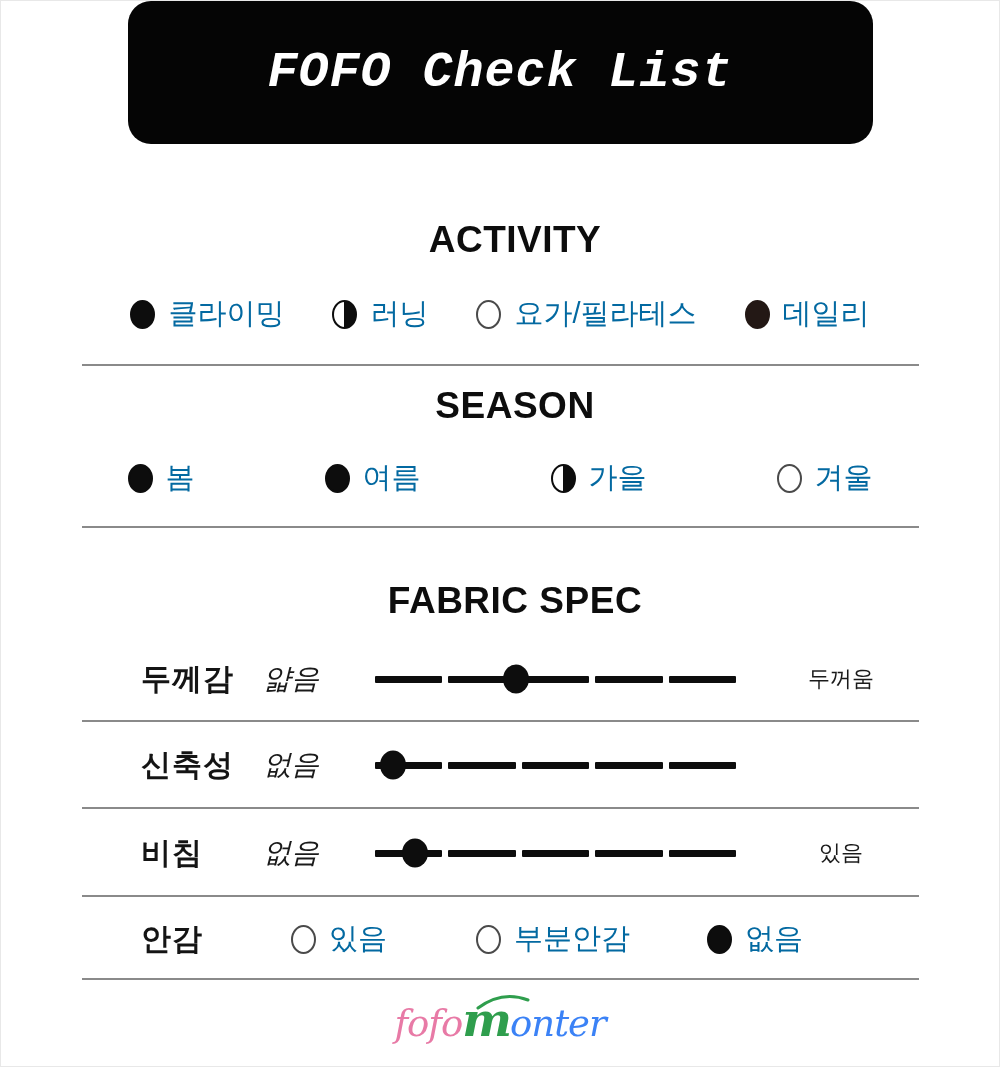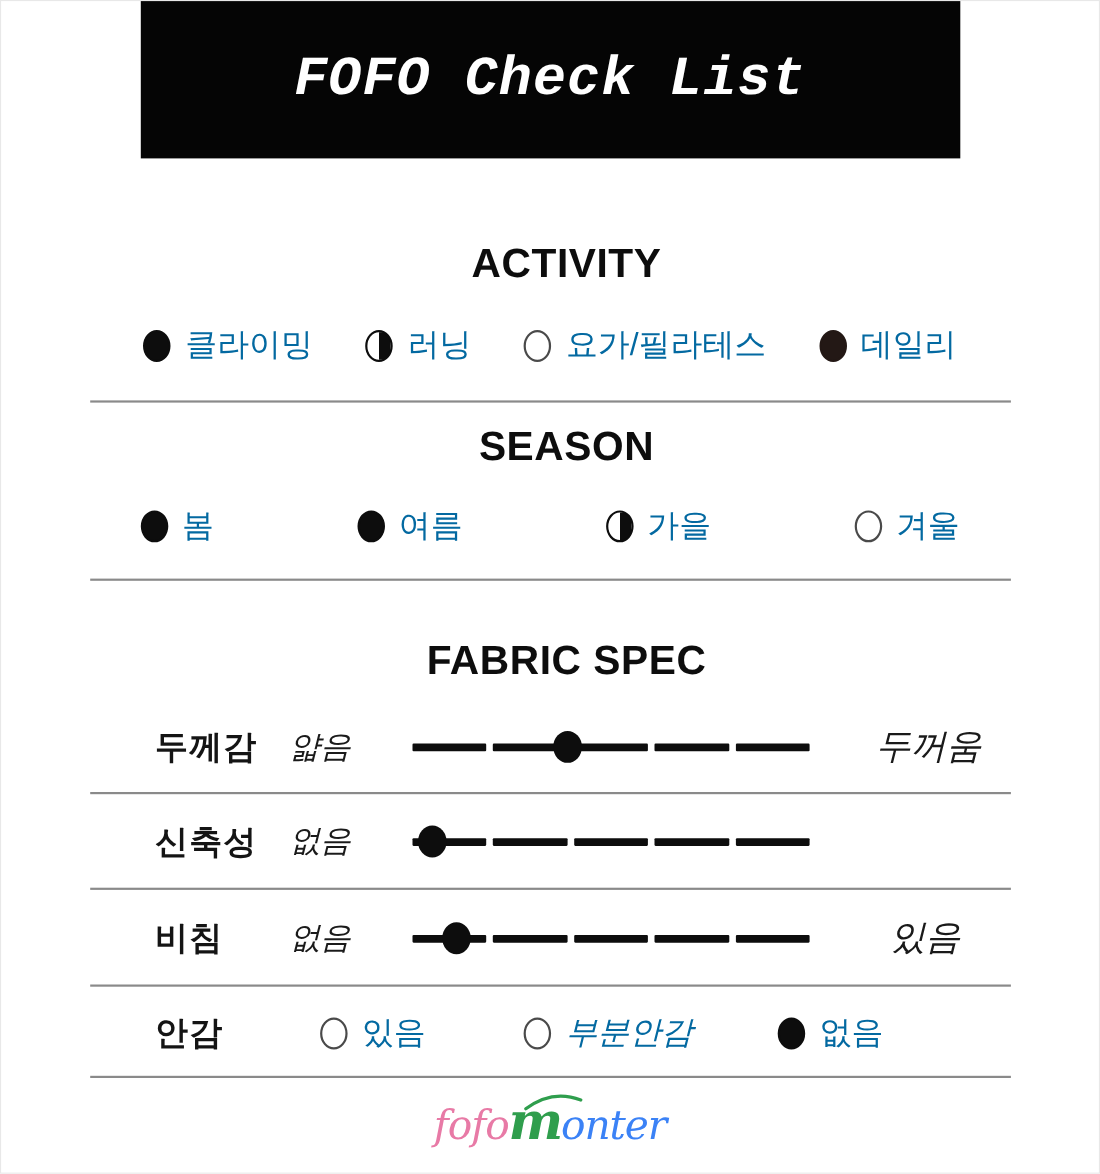--- a/index.html
+++ b/index.html
@@ -10,21 +10,21 @@
     color:#111111;
     overflow:hidden;
     border:1px solid #e8e8e8;
   }
 
   
   .header-box {
     width:745px; height:143px;
     margin:0 auto;
     background:#050505;
-    display:flex; align-items:center; justify-content:center;
+    display:flex; align-items:center; justify-content:center;border-radius:23px;
   }
   .header-title {
     font-family:"Liberation Mono","DejaVu Sans Mono", monospace;
     font-weight:bold; font-style:italic;
     font-size:50px; letter-spacing:1px;
     color:#ffffff;
     white-space:pre;
   }
 
   
@@ -82,39 +82,39 @@
     display:grid;
     grid-template-columns:122px 112px 361px auto;
     align-items:center;
   }
   .spec-row-1 { margin-top:34px; }
   .spec-row-2 { margin-top:21px; }
   .spec-row-3 { margin-top:22px; }
   .spec-row-4 { margin-top:20px; }
   .spec-label { font-size:30px; font-weight:700; color:#141414; letter-spacing:1px; }
   .scale-min  { font-size:28px; color:#1a1a1a;font-style:italic; }
-  .scale-max  { font-size:32px; color:#1a1a1a; justify-self:start; padding-left:60px; min-width:150px; text-align:center;font-style:italic; }
+  .scale-max  { font-size:22px; color:#1a1a1a; justify-self:start; padding-left:60px; min-width:150px; text-align:center; }
 
   .slider-track {
     position:relative;
     height:29px;
     display:flex; align-items:center; gap:6px;
   }
   .track-seg { flex:1 1 0; height:7px; background:#0d0d0d; border-radius:1px; }
   .slider-dot {
     position:absolute; top:50%;
     width:26px; height:29px;
     background:#0d0d0d; border-radius:50%;
     transform:translate(-50%,-50%);
   }
 
   
   .lining-options { display:flex; align-items:center; grid-column:2 / 5; }
   .lining-opt-1 { margin-left:28px; }
-  .lining-opt-2 { margin-left:89px;font-style:italic; }
+  .lining-opt-2 { margin-left:89px; }
   .lining-opt-3 { margin-left:77px; }
 
   
   .logo {
     margin-top:16px;
     display:flex; justify-content:center; align-items:baseline;
     font-family:"DejaVu Serif","Liberation Serif", serif;
     font-style:italic;
     height:56px;
     position:relative;

